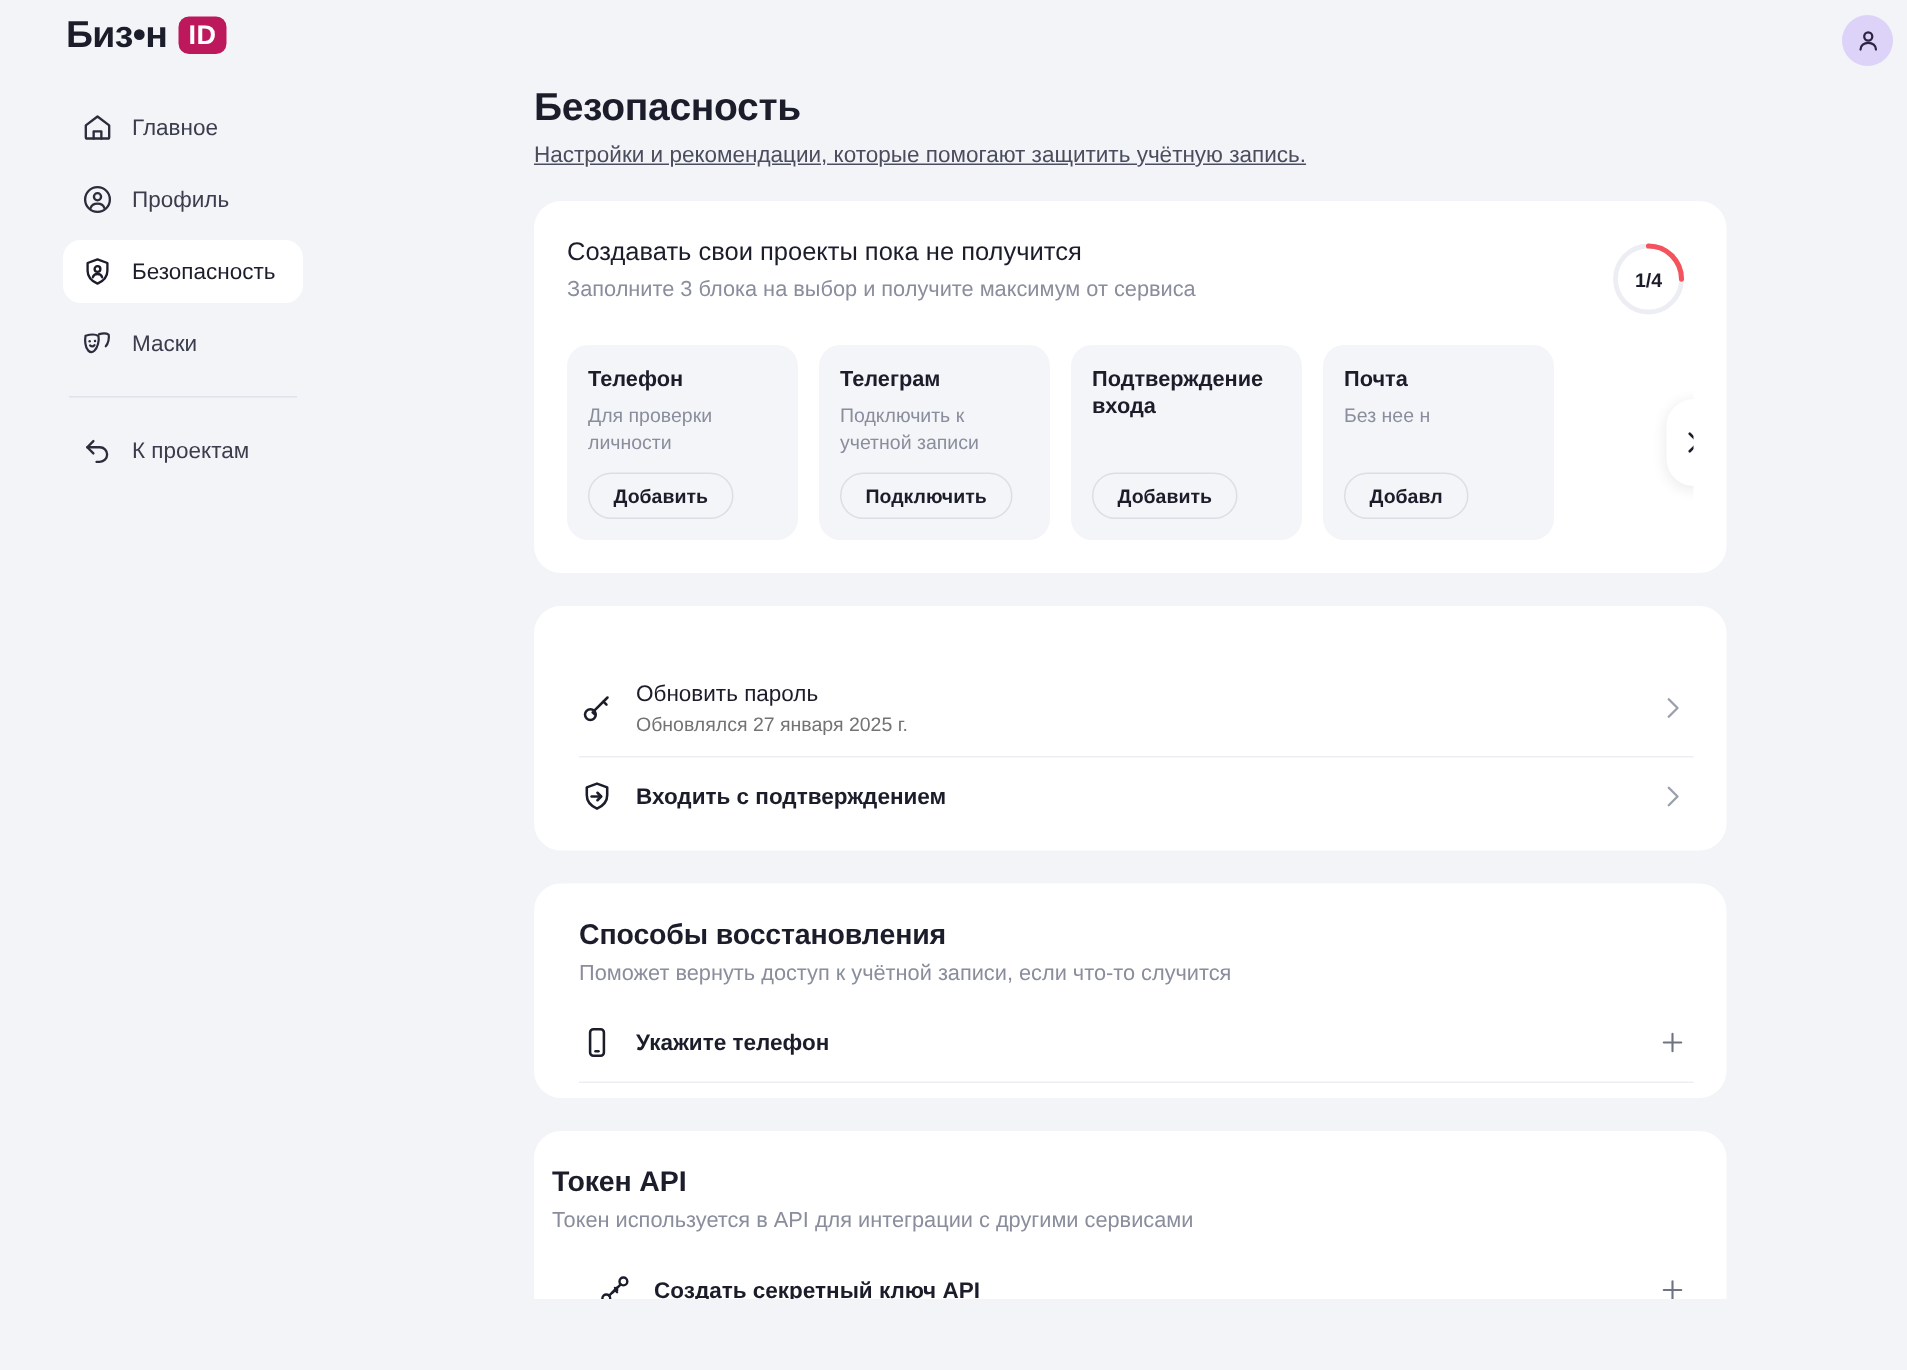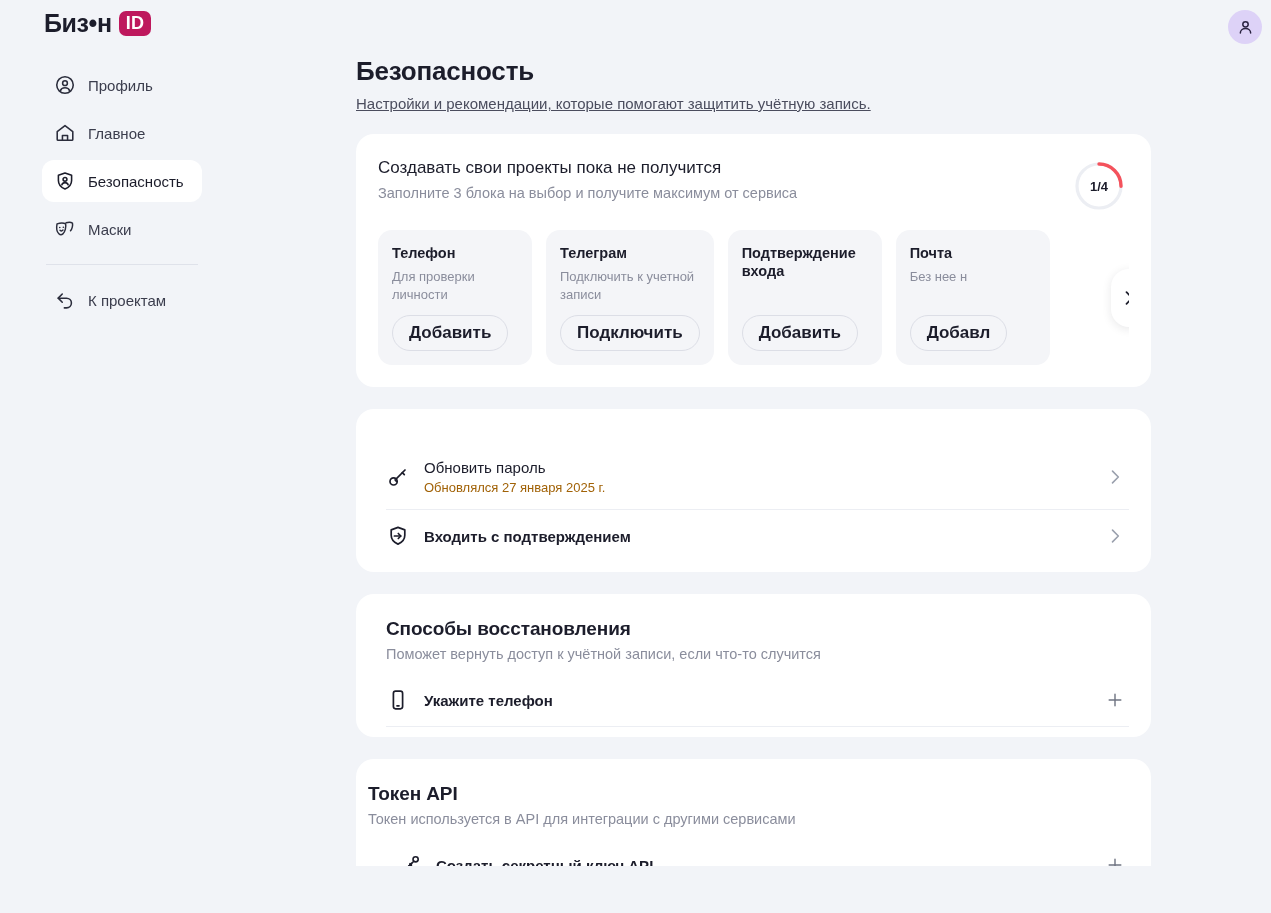--- a/index.html
+++ b/index.html
@@ -107,21 +107,21 @@
   .mini-title {
     font-size: 14.5px; font-weight: 700; color: #1c1d2b;
     line-height: 1.25; margin-bottom: 6px;
   }
   .mini-sub {
     font-size: 13px; color: #8a8d9c; line-height: 1.35; flex: 1 1 auto;
   }
   .mini-btn {
     margin-top: 12px; align-self: flex-start;
     background: #f4f5f8; border: 1px solid #dcdee6; border-radius: 20px;
-    padding: 7px 16px; font-size: 17px; font-weight: 700; color: #1c1d2b;
+    padding: 7px 16px; font-size: 13px; font-weight: 700; color: #1c1d2b;
     font-family: inherit; cursor: pointer;
   }
   .carousel-next {
     position: absolute; right: -18px; top: 50%; transform: translateY(-50%);
     width: 36px; height: 58px; border-radius: 18px;
     background: #ffffff; border: none; cursor: pointer;
     display: flex; align-items: center; justify-content: center;
     box-shadow: 0 2px 10px rgba(28,29,43,0.10);
   }
 
@@ -138,21 +138,21 @@
     display: flex; align-items: center; gap: 14px;
     padding: 14px 4px 14px 0; cursor: pointer; position: relative;
   }
   .row + .row { border-top: 1px solid #eceef3; }
   .row.with-rule-after { border-bottom: 1px solid #eceef3; }
   .row-icon { width: 24px; height: 24px; flex: 0 0 24px; display: block; }
   .row-texts { flex: 1 1 auto; min-width: 0; }
   .row-label { font-size: 15px; color: #1c1d2b; }
   .row-label.bold { font-weight: 700; }
   .row-label.semi { font-weight: 600; }
-  .row-meta { font-size: 13px; color: #a16207; margin-top: 4px; }
+  .row-meta { font-size: 13px; color: #737373; margin-top: 4px; }
   .row-action { flex: 0 0 auto; width: 20px; height: 20px; color: #9aa0ad; }
   .row-action svg { display: block; width: 20px; height: 20px; }
 
   .section-api { padding: 24px 22px 18px 12px; }
   .section-api .section-title,
   .section-api .section-sub { margin-left: 0; }
   .section-api .rows { margin-left: 0; }
 
   .pad-l-30 { padding-left: 30px; }
 </style>
@@ -177,33 +177,33 @@
       <svg class="chev-down" viewBox="0 0 24 24" fill="none" stroke="#1c1d2b" stroke-width="2.2" stroke-linecap="round" stroke-linejoin="round">
         <path d="M6 9l6 6 6-6"></path>
       </svg>
     </div>
   </div>
 
   <nav class="sidebar">
 
     <div class="nav-item">
       <svg class="nav-icon" viewBox="0 0 24 24" fill="none" stroke="#2b2d3c" stroke-width="1.7" stroke-linecap="round" stroke-linejoin="round">
+        <path d="M3.5 10.5 12 4l8.5 6.5V19a1 1 0 0 1-1 1h-15a1 1 0 0 1-1-1z"></path>
+        <path d="M9.2 20v-5.2h5.6V20"></path>
+      </svg>
+      <span>Главное</span>
+    </div>
+
+    <div class="nav-item">
+      <svg class="nav-icon" viewBox="0 0 24 24" fill="none" stroke="#2b2d3c" stroke-width="1.7" stroke-linecap="round" stroke-linejoin="round">
         <circle cx="12" cy="12" r="9"></circle>
         <circle cx="12" cy="10" r="2.6"></circle>
         <path d="M7 18.2c.6-2.1 2.6-3.2 5-3.2s4.4 1.1 5 3.2"></path>
       </svg>
       <span>Профиль</span>
-    </div>
-
-    <div class="nav-item">
-      <svg class="nav-icon" viewBox="0 0 24 24" fill="none" stroke="#2b2d3c" stroke-width="1.7" stroke-linecap="round" stroke-linejoin="round">
-        <path d="M3.5 10.5 12 4l8.5 6.5V19a1 1 0 0 1-1 1h-15a1 1 0 0 1-1-1z"></path>
-        <path d="M9.2 20v-5.2h5.6V20"></path>
-      </svg>
-      <span>Главное</span>
     </div>
 
     <div class="nav-item active">
       <svg class="nav-icon" viewBox="0 0 24 24" fill="none" stroke="#1c1d2b" stroke-width="1.7" stroke-linecap="round" stroke-linejoin="round">
         <path d="M12 3.2 4.8 5.8v5.6c0 4.3 2.9 7.5 7.2 9.4 4.3-1.9 7.2-5.1 7.2-9.4V5.8z"></path>
         <circle cx="12" cy="10.2" r="2.1"></circle>
         <path d="M8.6 16.2c.5-1.6 1.9-2.4 3.4-2.4s2.9.8 3.4 2.4"></path>
       </svg>
       <span>Безопасность</span>
     </div>

